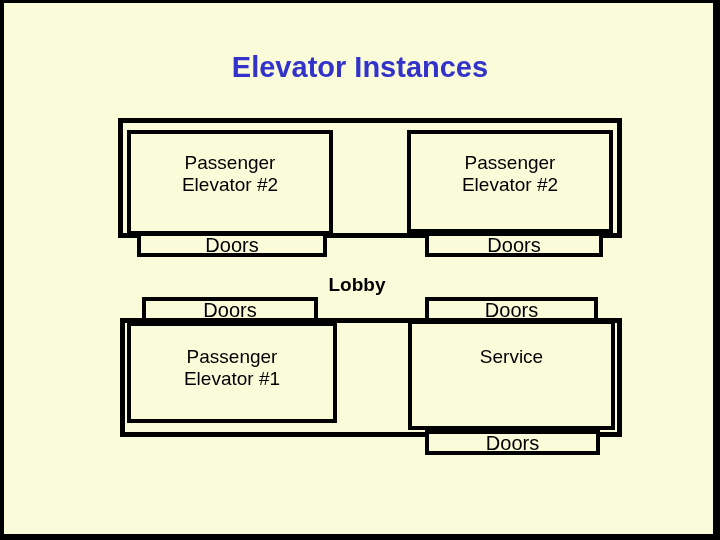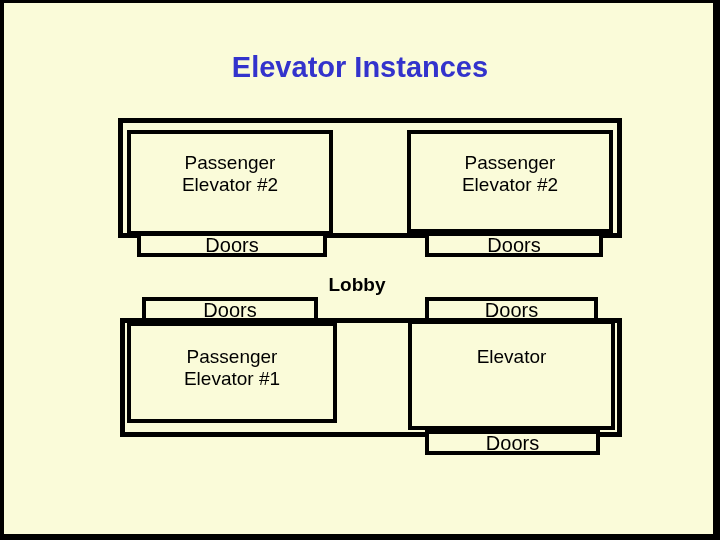--- a/index.html
+++ b/index.html
@@ -132,20 +132,20 @@
   </div>
   <div class="box doors doors-4">
     <span>Doors</span>
   </div>
 
   <div class="box elev pe3">
     <span class="lbl-line">Passenger</span>
     <span class="lbl-line">Elevator #1</span>
   </div>
   <div class="box elev service">
-    <span class="lbl-line">Elevator</span>
+    <span class="lbl-line">Service</span>
   </div>
 
   <div class="box doors doors-5">
     <span>Doors</span>
   </div>
 
 </div>
 
 </body></html>

